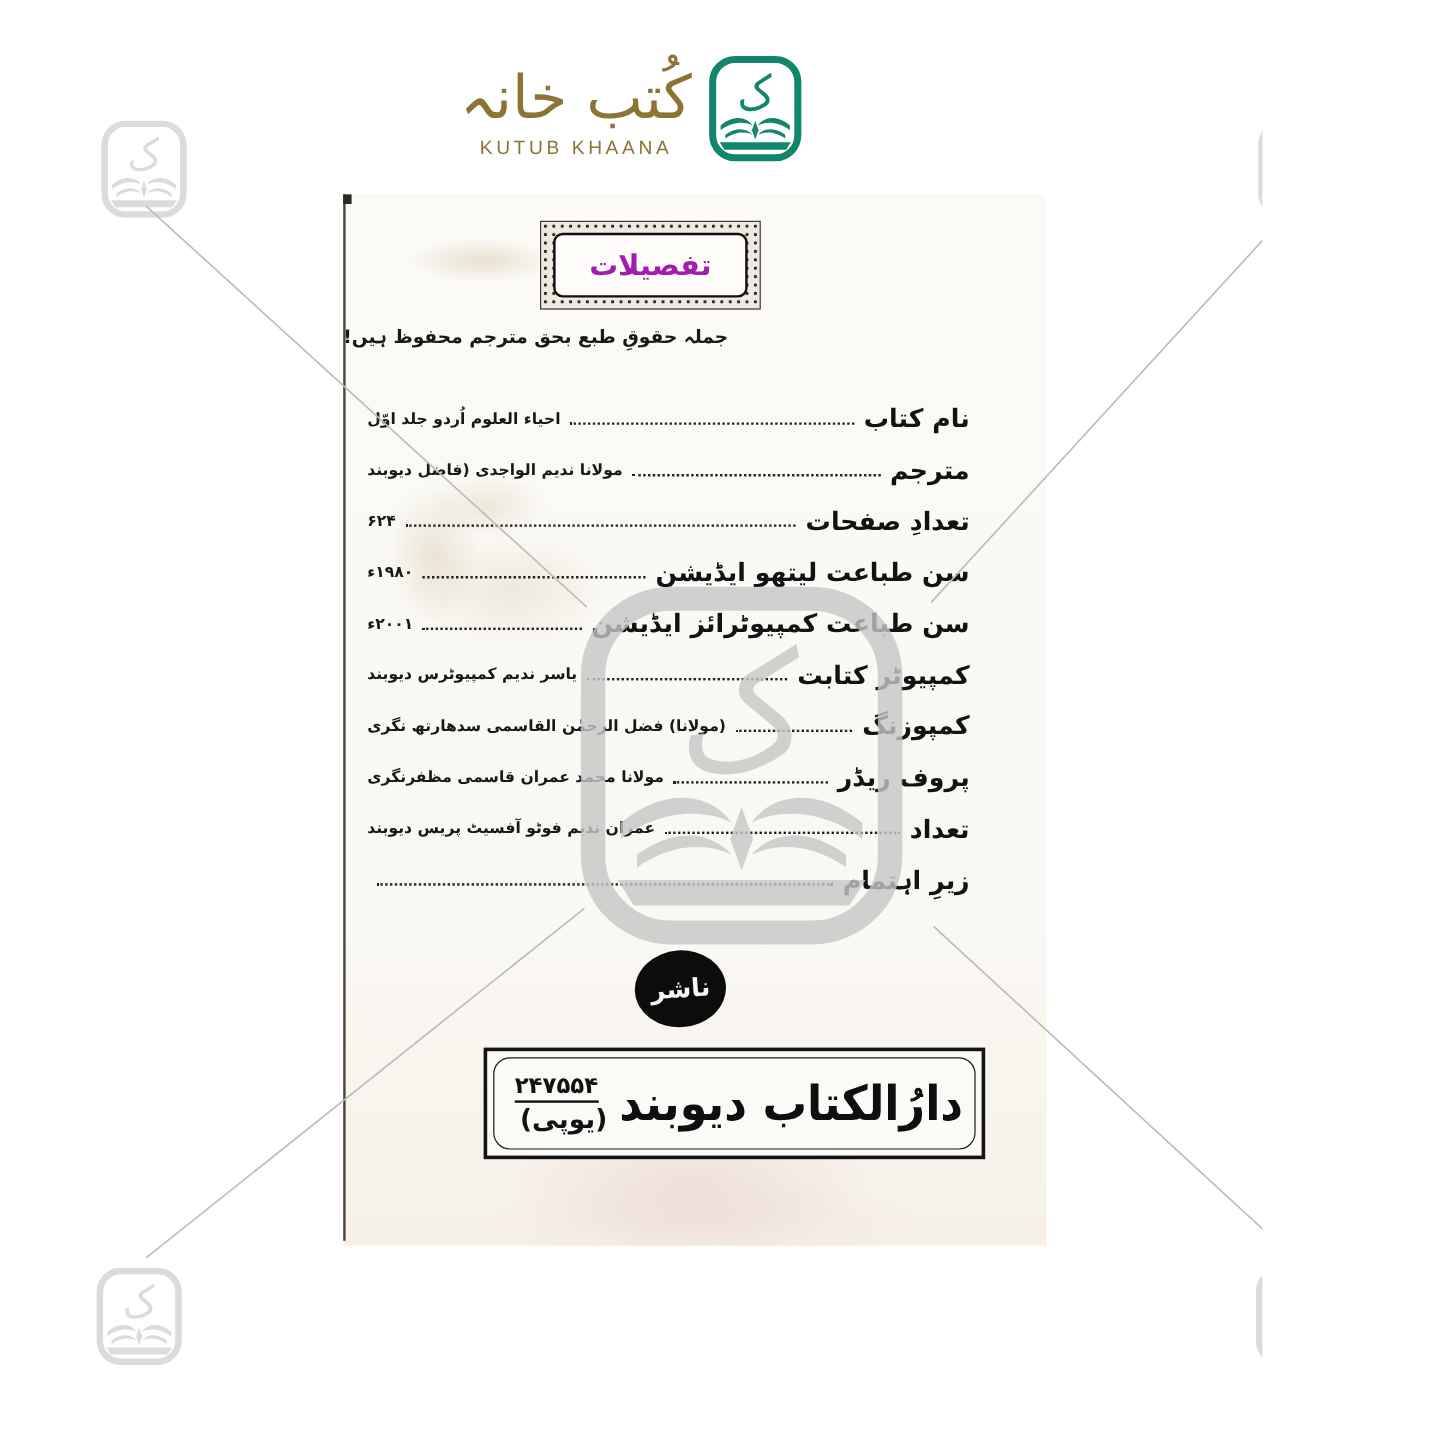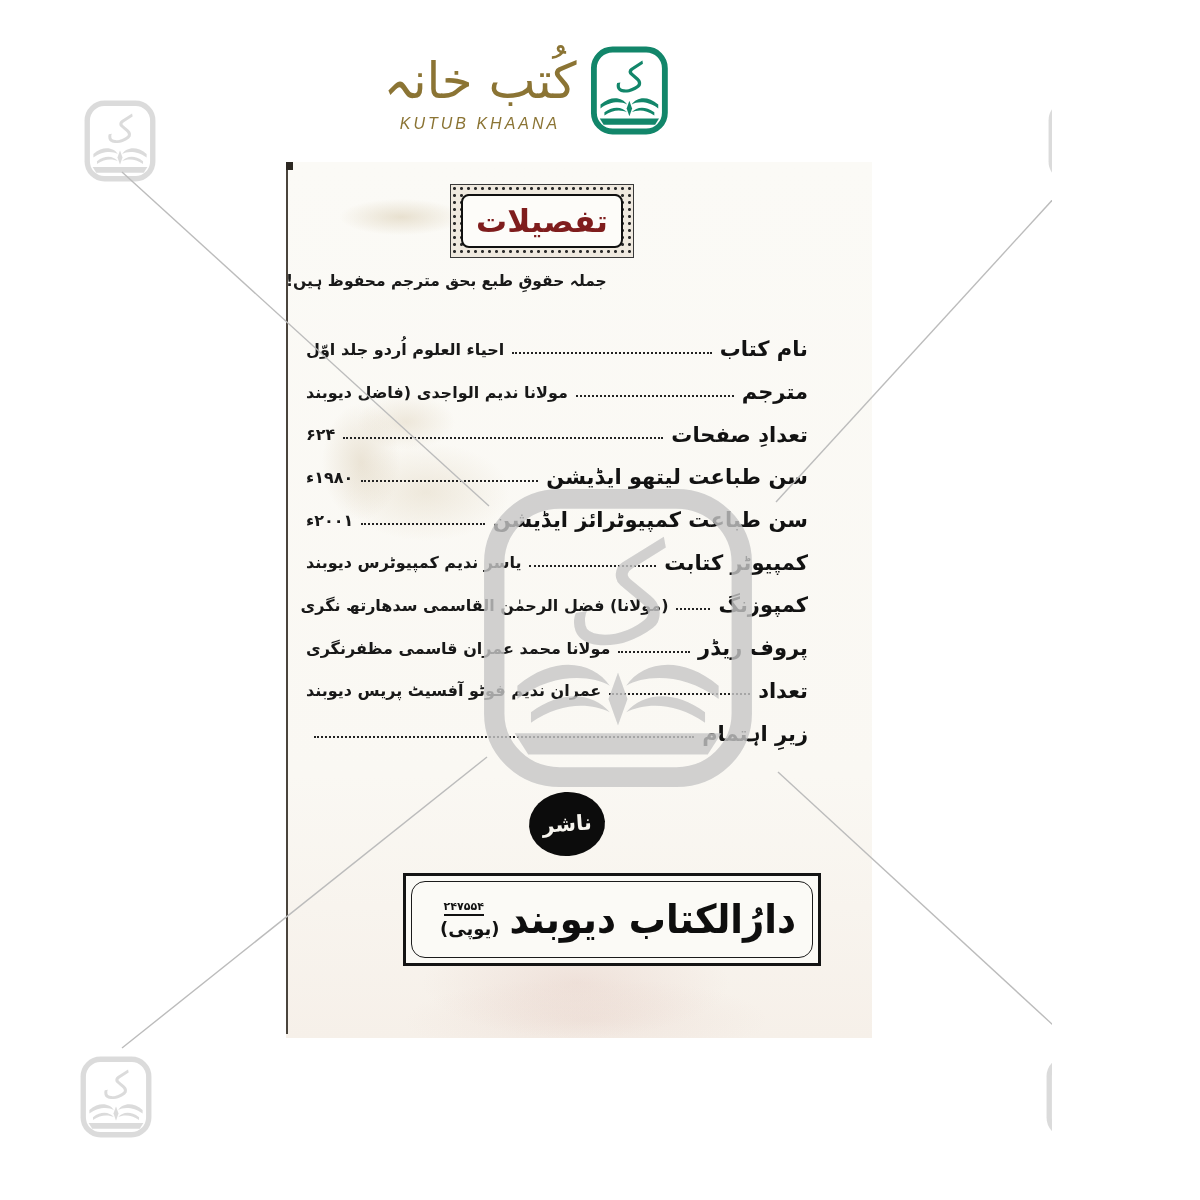--- a/index.html
+++ b/index.html
@@ -6,21 +6,21 @@
   .canvas{
     position:relative;width:1052px;height:1200px;background:#ffffff;overflow:hidden;
     font-family:"DejaVu Sans",sans-serif;
   }
   
   .brand{position:absolute;top:46px;left:50%;transform:translateX(-50%);
     display:flex;align-items:center;gap:14px;z-index:5;}
   .brand-text{display:flex;flex-direction:column;align-items:center;}
   .brand-urdu{direction:rtl;color:#8b7434;font-size:50px;line-height:64px;white-space:nowrap;}
   .brand-latin{color:#8b7434;font-size:16px;letter-spacing:3px;margin-top:2px;
-    font-family:"Liberation Sans",sans-serif;font-style:italic;}
+    font-family:"Liberation Sans",sans-serif;}
   .emblem{display:block;}
   
   .corner-wm{position:absolute;z-index:1;opacity:.9;}
   .wm-tl{left:84px;top:100px;}  .wm-tr{left:1048px;top:100px;}
   .wm-bl{left:80px;top:1056px;} .wm-br{left:1046px;top:1056px;}
   
   .lines{position:absolute;left:0;top:0;z-index:3;pointer-events:none;}
   
   .page{
     position:absolute;left:286px;top:162px;width:586px;height:876px;z-index:2;
@@ -42,52 +42,52 @@
     border:1px solid #3a3a3a;padding:9px 10px;
     background-color:#efe9df;
     background-image:radial-gradient(circle, #2b2b2b 1.3px, transparent 1.6px);
     background-size:7px 7px;
     display:flex;align-items:stretch;justify-content:stretch;
   }
   .ornate-inner{
     flex:1;background:#fdfcf9;border:2.5px solid #101010;border-radius:8px;
     display:flex;align-items:center;justify-content:center;
   }
-  .ornate-title{direction:rtl;font-size:31px;font-weight:700;color:#7f1d1d;}
+  .ornate-title{direction:rtl;font-size:24px;font-weight:700;color:#a21caf;}
   .copyright{
     position:absolute;left:0;right:66px;top:110px;text-align:left;direction:rtl;
     font-size:15.5px;font-weight:700;color:#191919;
   }
   
   .rows{position:absolute;left:20px;top:166px;width:502px;}
   .row{display:flex;direction:rtl;align-items:center;height:42.7px;}
   .row-label{font-size:21px;font-weight:700;color:#121212;white-space:nowrap;}
   .dots{flex:1;min-width:34px;border-bottom:2.5px dotted #222;height:1px;margin:0 8px;transform:translateY(3px);}
-  .row-value{font-size:16px;font-weight:700;color:#181818;white-space:nowrap;}
+  .row-value{font-size:13px;font-weight:700;color:#181818;white-space:nowrap;}
   
   .pub-badge{
     position:absolute;left:243px;top:630px;width:76px;height:64px;background:#0c0c0c;
     border-radius:50%;display:flex;align-items:center;justify-content:center;
     transform:rotate(-4deg);
   }
   .pub-badge-label{direction:rtl;color:#f7f5ef;font-size:21px;font-weight:700;}
   
   .pub-box{
     position:absolute;left:117px;top:711px;width:418px;height:93px;box-sizing:border-box;
     border:3px solid #141414;background:#fbfaf6;padding:5px;
   }
   .pub-box-inner{
     width:100%;height:100%;box-sizing:border-box;border:1.6px solid #1b1b1b;border-radius:14px;
     display:flex;direction:rtl;align-items:center;justify-content:center;gap:10px;padding:2px 10px;
   }
   .pub-name{direction:rtl;font-size:37px;font-weight:700;color:#0e0e0e;white-space:nowrap;
     transform:scaleY(1.08);}
   .pub-contact{display:flex;flex-direction:column;align-items:center;gap:2px;}
-  .pub-phone{direction:ltr;font-size:11px;font-weight:700;color:#111;border-bottom:2px solid #111;padding-bottom:1px;}
-  .pub-region{direction:rtl;font-size:18px;font-weight:700;color:#111;margin-left:12px;}
+  .pub-phone{direction:ltr;font-size:19px;font-weight:700;color:#111;border-bottom:2px solid #111;padding-bottom:1px;}
+  .pub-region{direction:rtl;font-size:22px;font-weight:700;color:#111;margin-left:12px;}
   
   .center-wm{position:absolute;left:482px;top:487px;z-index:4;opacity:.8;}
   .hidden-defs{position:absolute;width:0;height:0;overflow:hidden;}
 </style>
 </head>
 <body>
 
 <div class="canvas">
 
   <svg class="hidden-defs" aria-hidden="true">

